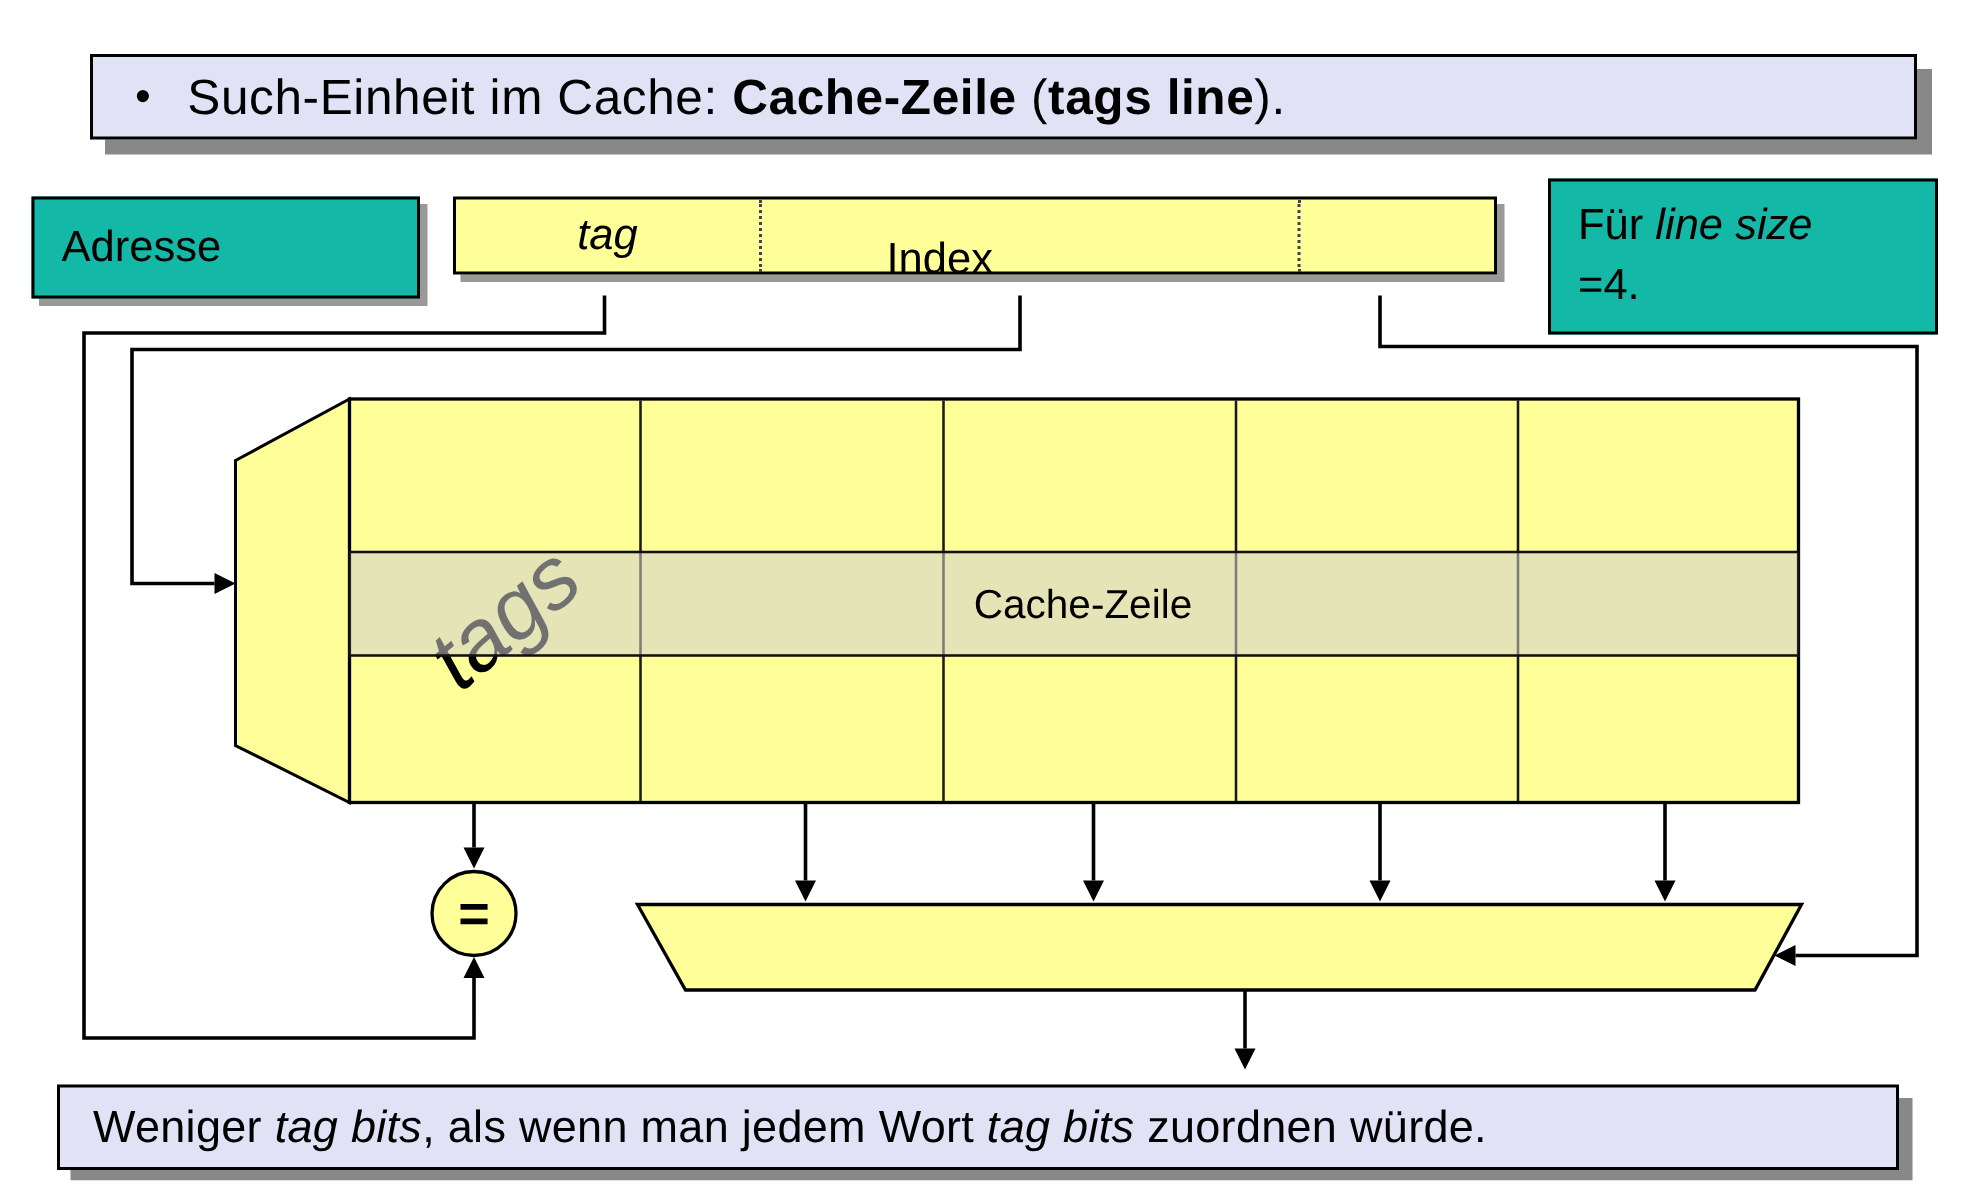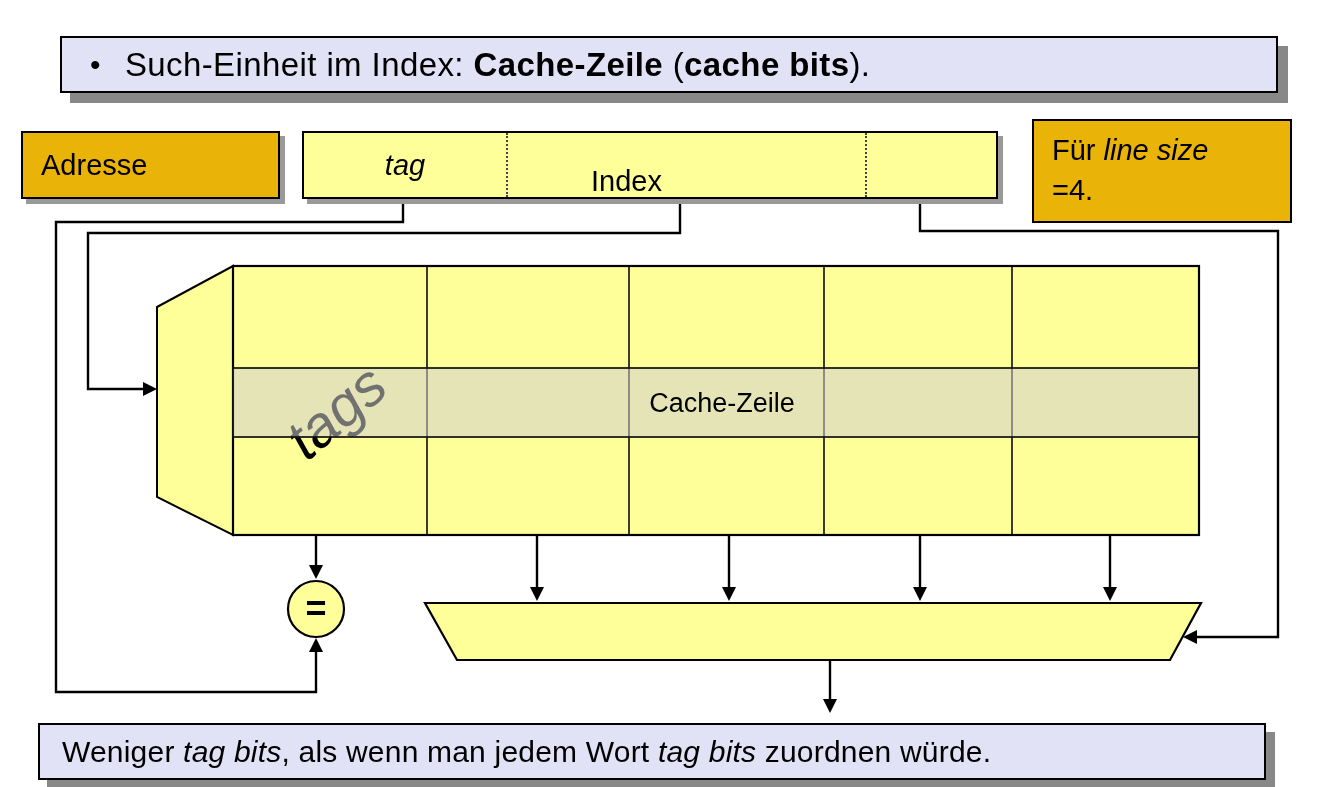--- a/index.html
+++ b/index.html
@@ -2,36 +2,36 @@
 <html><head>
 <meta charset="utf-8">
 <style>
   html,body{margin:0;padding:0;background:#fff;}
   #slide{
     position:relative;width:1323px;height:787px;background:#fff;overflow:hidden;
     font-family:"Liberation Sans","DejaVu Sans",sans-serif;color:#000;
   }
   .box{position:absolute;box-sizing:border-box;border:2px solid #000;}
   .lav{background:#E2E2F6;}
-  .org{background:#eab308;}
+  .org{background:#14b8a6;}
   .yel{background:#FFFF99;}
   .shadow-big{box-shadow:10px 10px 0 #888888;}
   .shadow-sm{box-shadow:5px 5px 0 #999999;}
 
   #title-box{left:60px;top:36px;width:1218px;height:57px;display:flex;align-items:center;
              font-size:33px;letter-spacing:.4px;padding-left:28px;}
   #title-box .bullet{font-size:30px;margin-right:24px;}
   .bi{font-weight:bold;}
   .b{font-weight:bold;text-align:right;}
   .i{font-style:italic;}
 
   #adresse-box{left:21px;top:131px;width:259px;height:68px;display:flex;align-items:center;
                font-size:29px;padding-left:18px;}
 
-  #address-field{left:302px;top:131px;width:696px;height:68px;display:flex;}
+  #address-field{left:302px;top:131px;width:696px;height:52px;display:flex;}
   #address-field .seg{display:flex;align-items:center;justify-content:center;font-size:29px;height:100%;}
   #seg-tag{width:202px;border-right:2px dotted #444;}
   #seg-index{width:357px;border-right:2px dotted #444;}
   #seg-offset{flex:1;}
   #index-label{position:relative;left:-60px;margin-top:32px;}
 
   #line-size-box{left:1032px;top:119px;width:260px;height:104px;font-size:29px;
                  padding:9px 0 0 18px;line-height:40px;}
 
   #bottom-box{left:38px;top:723px;width:1228px;height:57px;display:flex;align-items:center;
@@ -94,21 +94,21 @@
       <polygon points="1183,637 1197,630 1197,644"></polygon>
       <polygon points="830,713 823,699 837,699"></polygon>
     </g>
   </svg>
 
   <div class="boxes">
 
     <div id="title-box" class="box lav shadow-big">
       <span class="bullet">•</span>
       <span>
-        <span>Such-Einheit im Index: </span><span class="bi">Cache-</span><span class="b">Zeile</span><span> (</span><span class="bi">cache bits</span><span>).</span>
+        <span>Such-Einheit im Cache: </span><span class="bi">Cache-</span><span class="b">Zeile</span><span> (</span><span class="bi">tags line</span><span>).</span>
       </span>
     </div>
 
     <div id="adresse-box" class="box org shadow-sm">
       <span>Adresse</span>
     </div>
 
     <div id="address-field" class="box yel shadow-sm">
       <div id="seg-tag" class="seg">
         <span class="i">tag</span>

